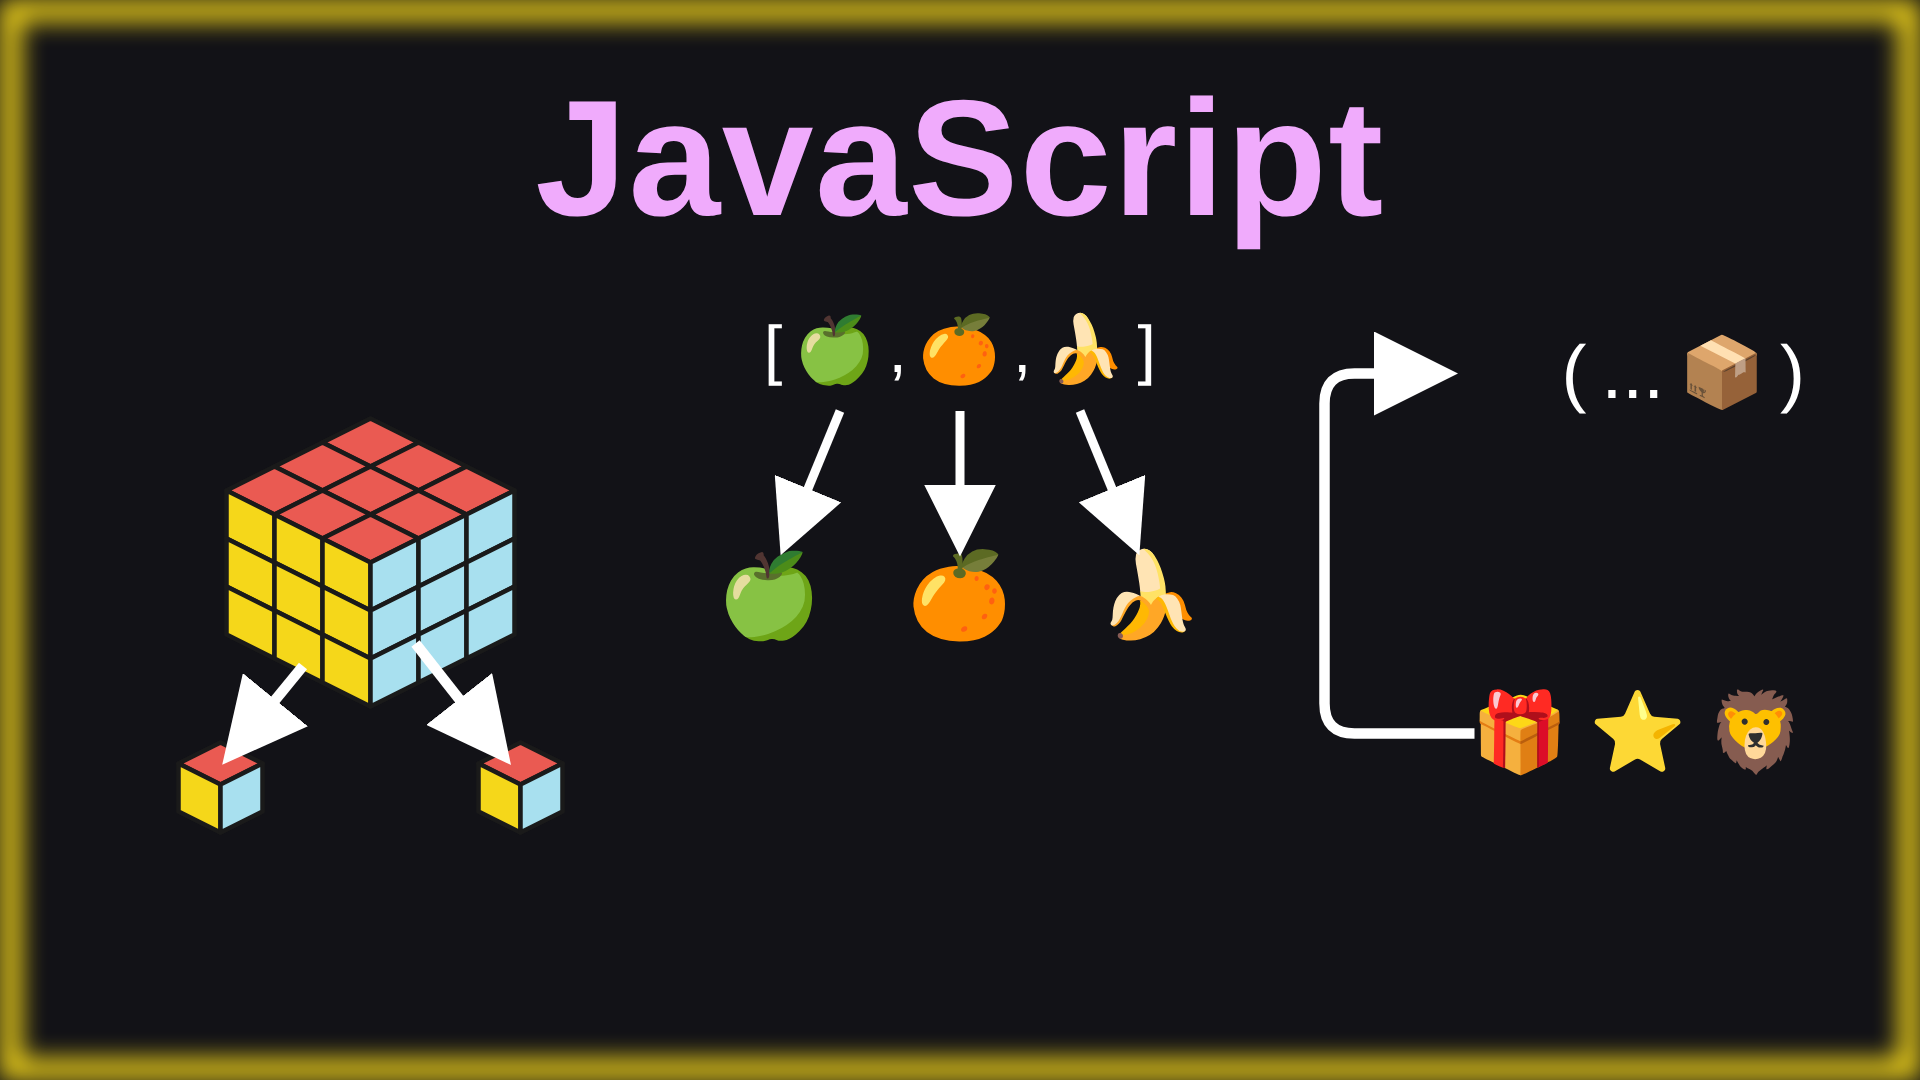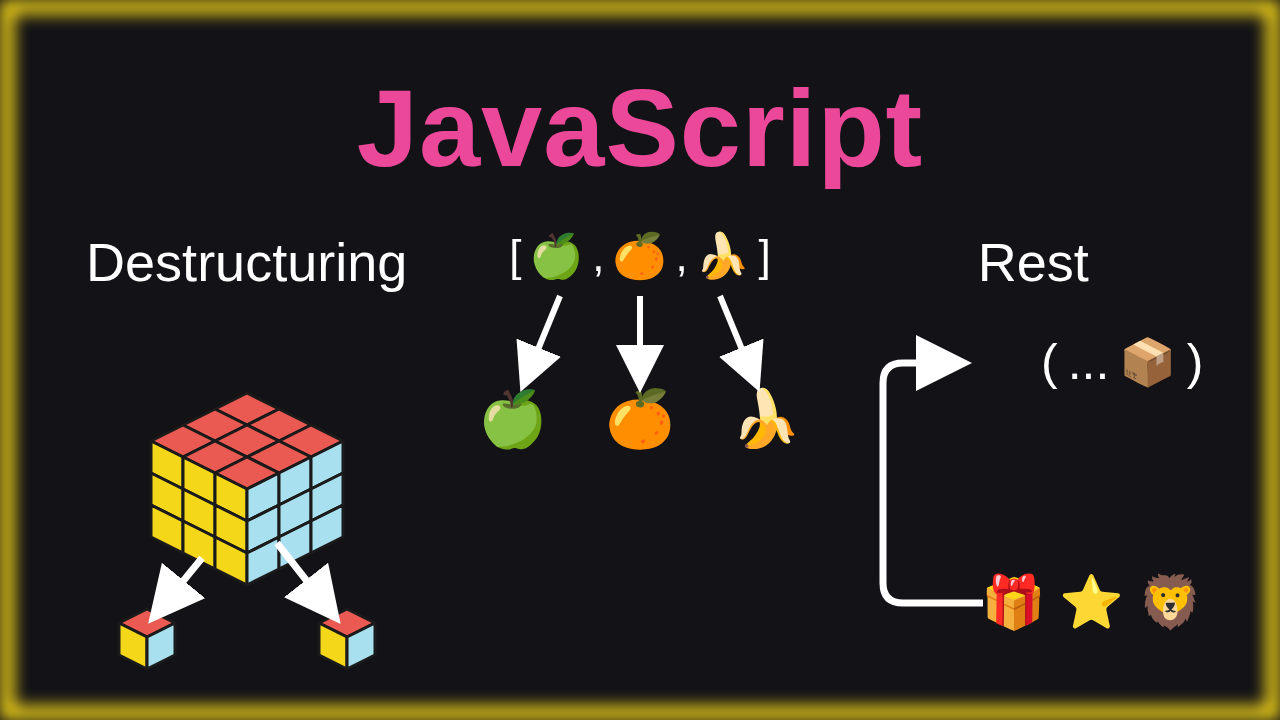--- a/index.html
+++ b/index.html
@@ -19,26 +19,26 @@
     pointer-events: none;
   }
   .page {
     position: absolute;
     inset: 0;
     padding: 40px 50px 0 50px;
     display: flex;
     flex-direction: column;
   }
   .title {
-    color: #ec4899;
+    color: #f0abfc;
     font-size: 110px;
     font-weight: 600;
     text-align: center;
     letter-spacing: 1px;
-    margin-top: 24px;
+    margin-top: 2px;
   }
   .cols {
     display: flex;
     flex: 1;
     margin-top: 40px;
   }
   .col {
     flex: 1;
     display: flex;
     flex-direction: column;
@@ -99,21 +99,20 @@
 
 <div class="frame"></div>
 
 <div class="page">
 
   <h1 class="title">JavaScript</h1>
 
   <div class="cols">
 
     <div class="col">
-      <div class="col-title">Destructuring</div>
       <div class="illus">
         <div class="iso-wrap">
           <svg class="cube3" width="240" height="220" viewBox="0 0 240 220">
 
             <g stroke="#1a1a1a" stroke-width="3" stroke-linejoin="round">
 
               <g fill="#ea5a52">
                 <polygon points="120,0 152,16 120,32 88,16"></polygon>
                 <polygon points="152,16 184,32 152,48 120,32"></polygon>
                 <polygon points="184,32 216,48 184,64 152,48"></polygon>
@@ -206,21 +205,20 @@
           <div class="fruits-bottom">
             <span class="fruit big">🍏</span>
             <span class="fruit big">🍊</span>
             <span class="fruit big">🍌</span>
           </div>
         </div>
       </div>
     </div>
 
     <div class="col">
-      <div class="col-title">Rest</div>
       <div class="illus">
         <div class="rest-wrap">
           <div class="rest-top">
             <span>(</span>
             <span>...</span>
             <span style="font-size:46px">📦</span>
             <span>)</span>
           </div>
 
           <svg width="340" height="300" style="position:absolute;left:0;top:0">

